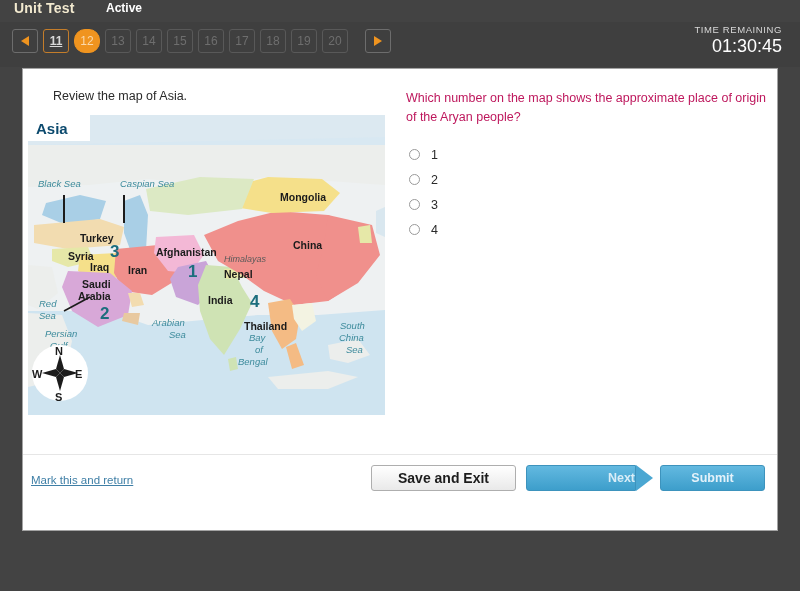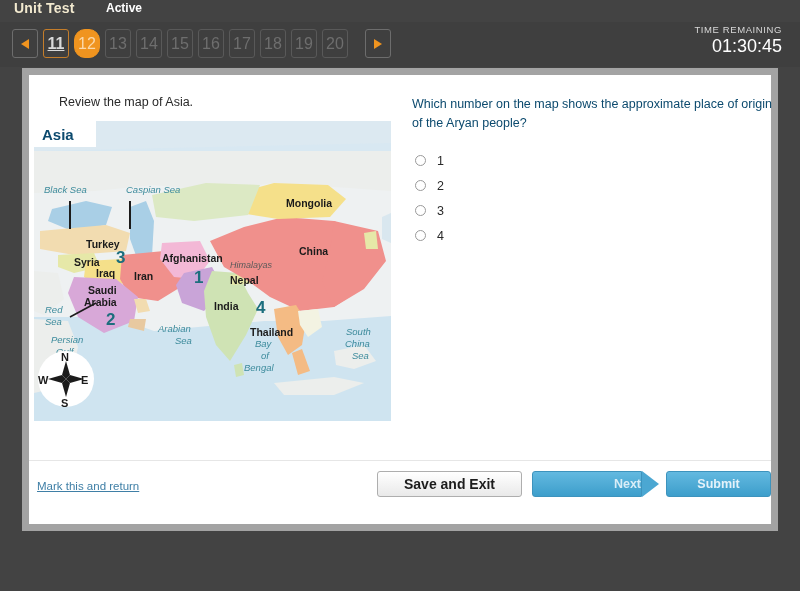--- a/index.html
+++ b/index.html
@@ -26,24 +26,24 @@
     font-size: 12px; font-weight: bold; color: #ffffff;
   }
 
   
   .pagerbar {
     position: absolute; left: 0; top: 22px; width: 800px; height: 45px;
     background: #3f3f3f;
   }
   .pager { position: absolute; left: 12px; top: 7px; display: flex; gap: 5px; }
   .pg {
-    width: 26px; height: 29px; box-sizing: border-box;
+    width: 26px; height: 24px; box-sizing: border-box;
     border: 1px solid #595959; border-radius: 3px;
     background: #3f3f3f; color: #6e6e6e;
-    font-size: 16px; display: flex; align-items: center; justify-content: center;
+    font-size: 12px; display: flex; align-items: center; justify-content: center;
     user-select: none;
   }
   .pg.visited { color: #d9d9d9; border-color: #c47d2a; text-decoration: underline; font-weight: bold; }
   .pg.current { background: #f0941f; border-color: #f0941f; color: #fbd9ab; font-weight: normal; border-radius: 11px; }
   .pg.arrow { border-color: #6d6d6d; }
   .pg.arrow .tri-l {
     width: 0; height: 0; border-top: 5px solid transparent; border-bottom: 5px solid transparent;
     border-right: 8px solid #f0941f;
   }
   .pg.arrow .tri-r {
@@ -52,21 +52,21 @@
   }
   .pg.arrow.next { margin-left: 12px; }
 
   .timer { position: absolute; right: 18px; top: 2px; text-align: right; }
   .timer .lbl { font-size: 9.5px; color: #d8d8d8; letter-spacing: .6px; }
   .timer .val { font-size: 18px; color: #ffffff; margin-top: 1px; }
 
   
   .panel {
     position: absolute; left: 22px; top: 68px; width: 756px; height: 463px;
-    background: #ffffff; border: 7px solid #a3a3a3; box-sizing: border-box;
+    background: #ffffff; border: 1px solid #a3a3a3; box-sizing: border-box;
   }
 
   .prompt {
     position: absolute; left: 30px; top: 20px;
     font-size: 12.5px; color: #2a2a2a;
   }
 
   
   .mapwrap {
     position: absolute; left: 5px; top: 46px; width: 357px; height: 300px;
@@ -82,21 +82,21 @@
 
   .m-country { font-size: 10.5px; font-weight: bold; fill: #1b1b1b; font-family: "Liberation Sans", sans-serif; }
   .m-water  { font-size: 9.5px; font-style: italic; fill: #3d8b9c; font-family: "Liberation Sans", sans-serif; }
   .m-region { font-size: 9px; font-style: italic; fill: #595959; font-family: "Liberation Sans", sans-serif; }
   .m-num    { font-size: 17px; font-weight: bold; fill: #1c6e7d; font-family: "Liberation Sans", sans-serif; }
   .m-compass{ font-size: 11px; font-weight: bold; fill: #1b1b1b; font-family: "Liberation Sans", sans-serif; }
 
   
   .qtext {
     position: absolute; left: 383px; top: 20px; width: 360px;
-    font-size: 12.5px; color: #0c4a6e; line-height: 1.55;
+    font-size: 12.5px; color: #be185d; line-height: 1.55;
   }
   .choices { position: absolute; left: 386px; top: 73px; }
   .choice { display: flex; align-items: center; height: 25px; }
   .radio {
     width: 11px; height: 11px; border: 1px solid #9a9a9a; border-radius: 50%;
     background: #fff; box-sizing: border-box; margin-right: 11px;
   }
   .choice .ctext { font-size: 12.5px; color: #2a2a2a; }
 
   

